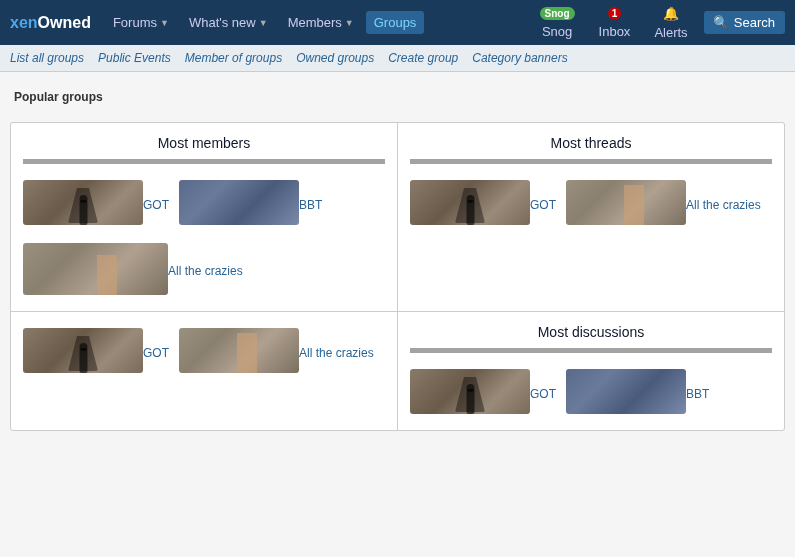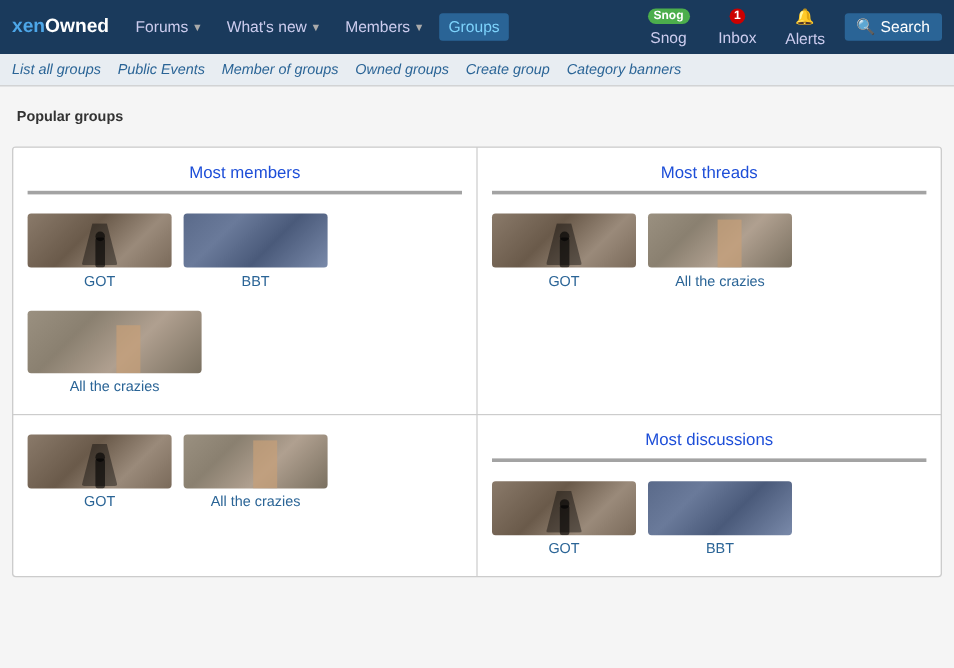--- a/index.html
+++ b/index.html
@@ -23,23 +23,23 @@
     .subbar { background: #e8edf2; border-bottom: 1px solid #ccc; padding: 6px 10px; display: flex; gap: 14px; font-style: italic; }
     .subbar a { color: #2a6496; font-size: 12px; text-decoration: none; cursor: pointer; }
 
     
     .main { padding: 10px; }
     .page-title { font-size: 12px; font-weight: bold; color: #333; margin-bottom: 10px; padding: 8px 4px; }
 
     
     .sections-grid { display: grid; grid-template-columns: 1fr 1fr; gap: 1px; background: #ccc; border: 1px solid #ccc; border-radius: 3px; overflow: hidden; }
     .section { background: #fff; padding: 12px; }
-    .section-title { text-align: center; color: #1d4ed8; font-size: 14px; margin-bottom: 12px; border-bottom: 3px solid #a3a3a3; padding-bottom: 8px; }
+    .section-title { text-align: center; color: #0f172a; font-size: 14px; margin-bottom: 12px; border-bottom: 5px solid #a3a3a3; padding-bottom: 8px; }
     .group-items { display: flex; flex-wrap: wrap; gap: 10px; justify-content: flex-start; padding: 4px 0; }
-    .group-item { display: flex; flex-direction: column; align-items: center; cursor: pointer; }
+    .group-item { display: flex; flex-direction: row; align-items: center; cursor: pointer; }
     .group-thumb { width: 120px; height: 45px; background: #b0a898; border-radius: 3px; overflow: hidden; position: relative; display: flex; align-items: center; justify-content: center; }
 
     
     .thumb-got { background: linear-gradient(135deg, #8a7a6a 0%, #6a5a4a 40%, #9a8a7a 70%, #7a6a5a 100%); }
     .thumb-got::after { content: ''; position: absolute; width: 30px; height: 35px; background: rgba(0,0,0,0.4); border-radius: 2px; bottom: 2px; left: 50%; transform: translateX(-50%); clip-path: polygon(30% 0%, 70% 0%, 100% 100%, 0% 100%); }
     .thumb-bbt { background: linear-gradient(135deg, #5a6a8a 0%, #6a7a9a 30%, #4a5a7a 60%, #7a8aaa 100%); }
     .thumb-crazy { background: linear-gradient(135deg, #9a9080 0%, #8a8070 30%, #b0a090 60%, #7a7060 100%); }
     .thumb-crazy::after { content: ''; position: absolute; width: 20px; height: 40px; background: rgba(200,160,120,0.7); right: 35%; bottom: 0; }
 
     

